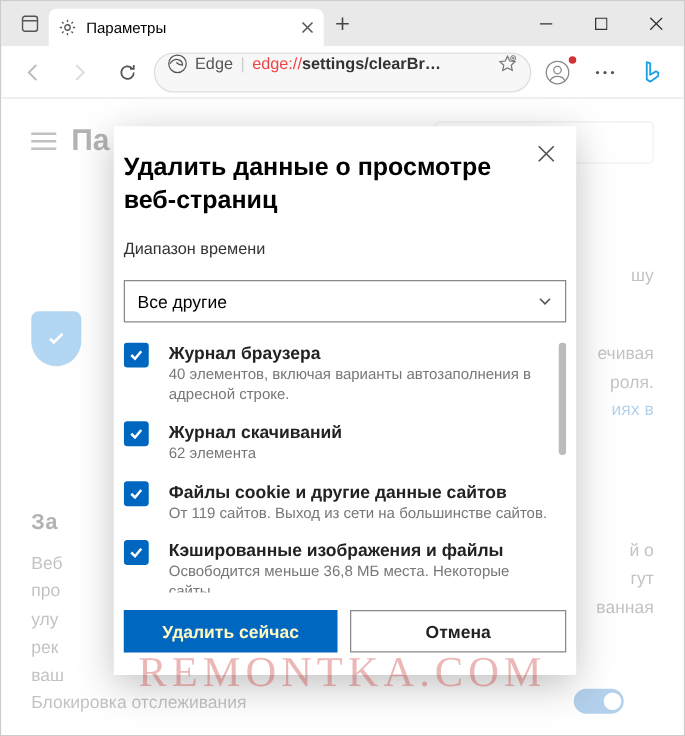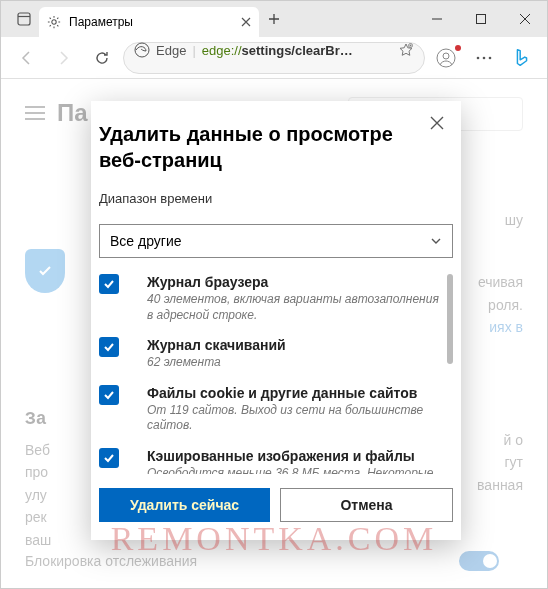--- a/index.html
+++ b/index.html
@@ -13,25 +13,25 @@
 .tab .gear { width: 14px; height: 14px; margin-right: 8px; }
 .tab-title { font-size: 12px; flex: 1; white-space: nowrap; overflow: hidden; }
 .plus-tab { width: 30px; display: flex; align-items: center; justify-content: center; color: #444; font-size: 16px; }
 .win-controls { margin-left: auto; display: flex; height: 100%; }
 .win-btn { width: 44px; display: flex; align-items: center; justify-content: center; color: #333; }
 
 
 .toolbar { height: 42px; background: #fff; display: flex; align-items: center; padding: 0 8px; gap: 4px; border-bottom: 1px solid #e0e0e0; }
 .tbtn { width: 34px; height: 34px; display: flex; align-items: center; justify-content: center; color: #555; border-radius: 4px; }
 .tbtn.disabled { color: #bbb; }
-.addrbar { flex: 1; height: 32px; border: 1px solid #ddd; border-radius: 16px; display: flex; align-items: flex-end; padding: 15px 10px; gap: 6px; background: #f7f7f7; }
+.addrbar { flex: 1; height: 32px; border: 1px solid #ddd; border-radius: 16px; display: flex; align-items: flex-start; padding: 0 10px; gap: 6px; background: #f7f7f7; }
 .addrbar .edge-icon { width: 16px; height: 16px; }
 .addr-text { font-size: 13px; color: #555; flex: 1; white-space: nowrap; overflow: hidden; text-overflow: ellipsis; }
 .addr-text .bold { font-weight: 600; color: #333; }
-.addr-text .gray { color: #4d7c0f; }
+.addr-text .gray { color: #ef4444; }
 .bing-icon { width: 34px; height: 34px; display:flex; align-items:center; justify-content:center; }
 .dot { position: absolute; width: 6px; height: 6px; background: #d13438; border-radius: 50%; top: 4px; right: 2px; }
 .rel { position: relative; }
 
 
 .page-bg { position: absolute; top: 78px; left: 0; right: 0; bottom: 0; background: #fff; padding: 20px 24px; }
 .page-header { display: flex; align-items: center; gap: 12px; }
 .hamburger { width: 20px; height: 14px; display: flex; flex-direction: column; justify-content: space-between; }
 .hamburger span { height: 2px; background: #333; }
 .page-title { font-size: 24px; font-weight: 600; }
@@ -47,25 +47,25 @@
 .overlay { position: absolute; top: 78px; left: 0; right: 0; bottom: 0; background: rgba(255,255,255,0.7); }
 .modal { position: absolute; top: 100px; left: 90px; width: 370px; background: #fff; box-shadow: 0 8px 30px rgba(0,0,0,0.25); padding: 20px 8px 18px; }
 .modal-close { position: absolute; top: 14px; right: 14px; width: 18px; height: 18px; cursor: pointer; }
 .modal-title { font-size: 20px; font-weight: 600; line-height: 1.3; margin-bottom: 18px; padding-right: 20px; }
 .field-label { font-size: 13px; color: #333; margin-bottom: 18px; }
 .dropdown { border: 1px solid #888; height: 34px; display: flex; align-items: center; padding: 0 10px; justify-content: space-between; margin-bottom: 16px; }
 .dropdown-text { font-size: 14px; }
 .chev { width: 12px; height: 12px; }
 
 .checklist { max-height: 200px; overflow: hidden; position: relative; padding-right: 14px; }
-.check-row { display: flex; gap: 28px; margin-bottom: 14px; }
+.check-row { display: flex; gap: 16px; margin-bottom: 14px; }
 .checkbox { width: 20px; height: 20px; background: #0067c0; border-radius: 3px; flex-shrink: 0; display: flex; align-items: center; justify-content: center; }
 .check-content { flex: 1; }
 .check-title { font-size: 14px; font-weight: 600; color: #222; margin-bottom: 2px; }
-.check-desc { font-size: 12px; color: #777; line-height: 1.3; font-style: italic; }
+.check-desc { font-size: 12px; color: #777; line-height: 1.3; }
 .scrollbar-fake { position: absolute; right: 0; top: 0; width: 6px; height: 90px; background: #bbb; border-radius: 3px; }
 
 .modal-buttons { display: flex; gap: 10px; margin-top: 14px; }
 .btn { flex: 1; height: 34px; display: flex; align-items: center; justify-content: center; font-size: 14px; font-weight: 600; cursor: pointer; }
 .btn-primary { background: #0067c0; color: #fef9c3; }
 .btn-secondary { background: #fff; border: 1px solid #888; color: #222; }
 
 
 .watermark { position: absolute; bottom: 30px; left: 0; right: 0; text-align: center; font-size: 34px; font-family: Georgia, serif; letter-spacing: 4px; color: rgba(200,50,50,0.35); pointer-events: none; font-weight: 400; }
 

